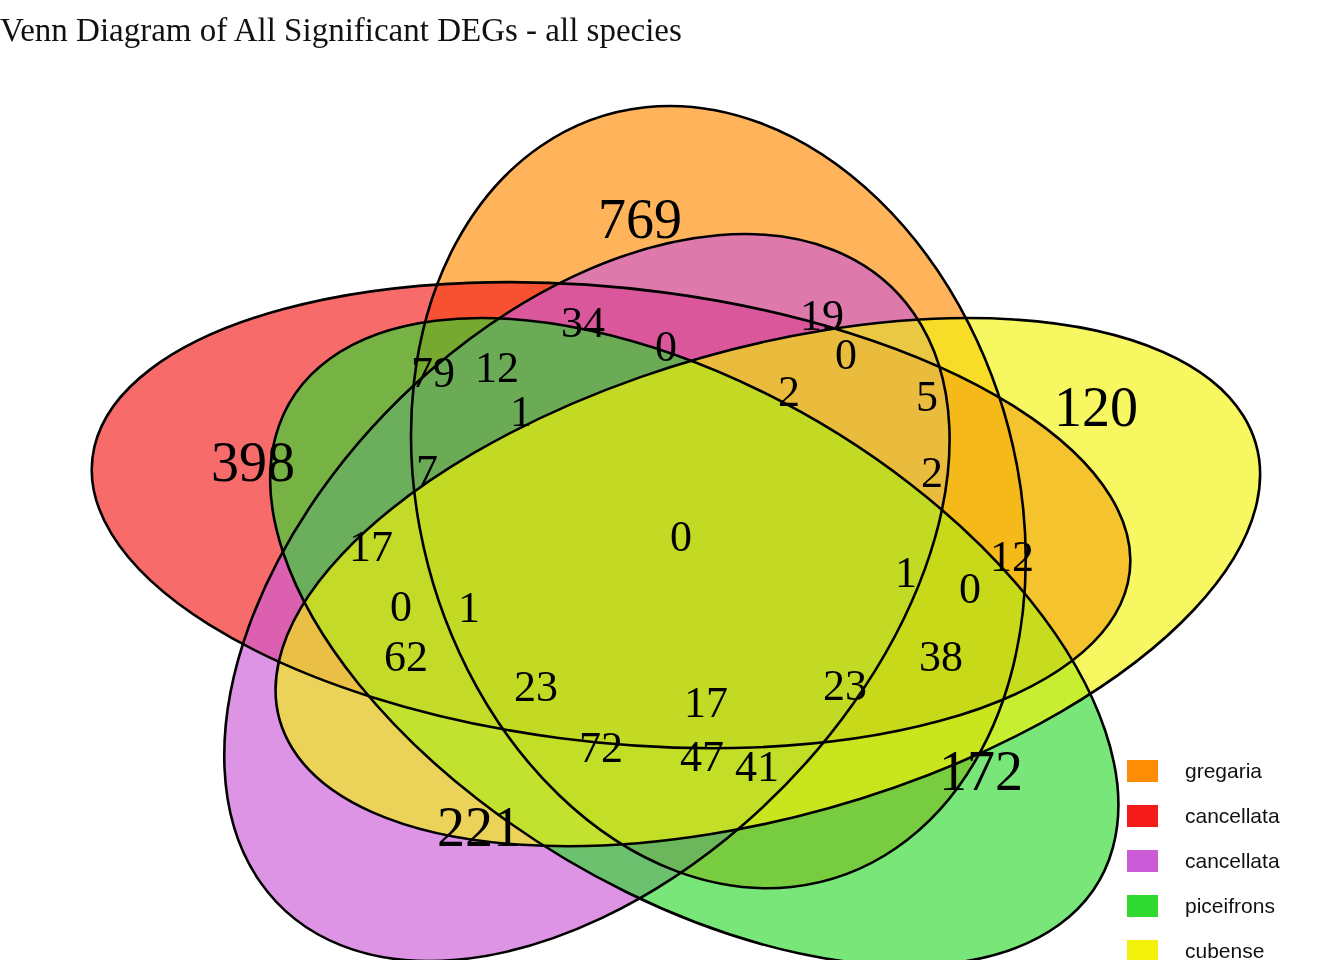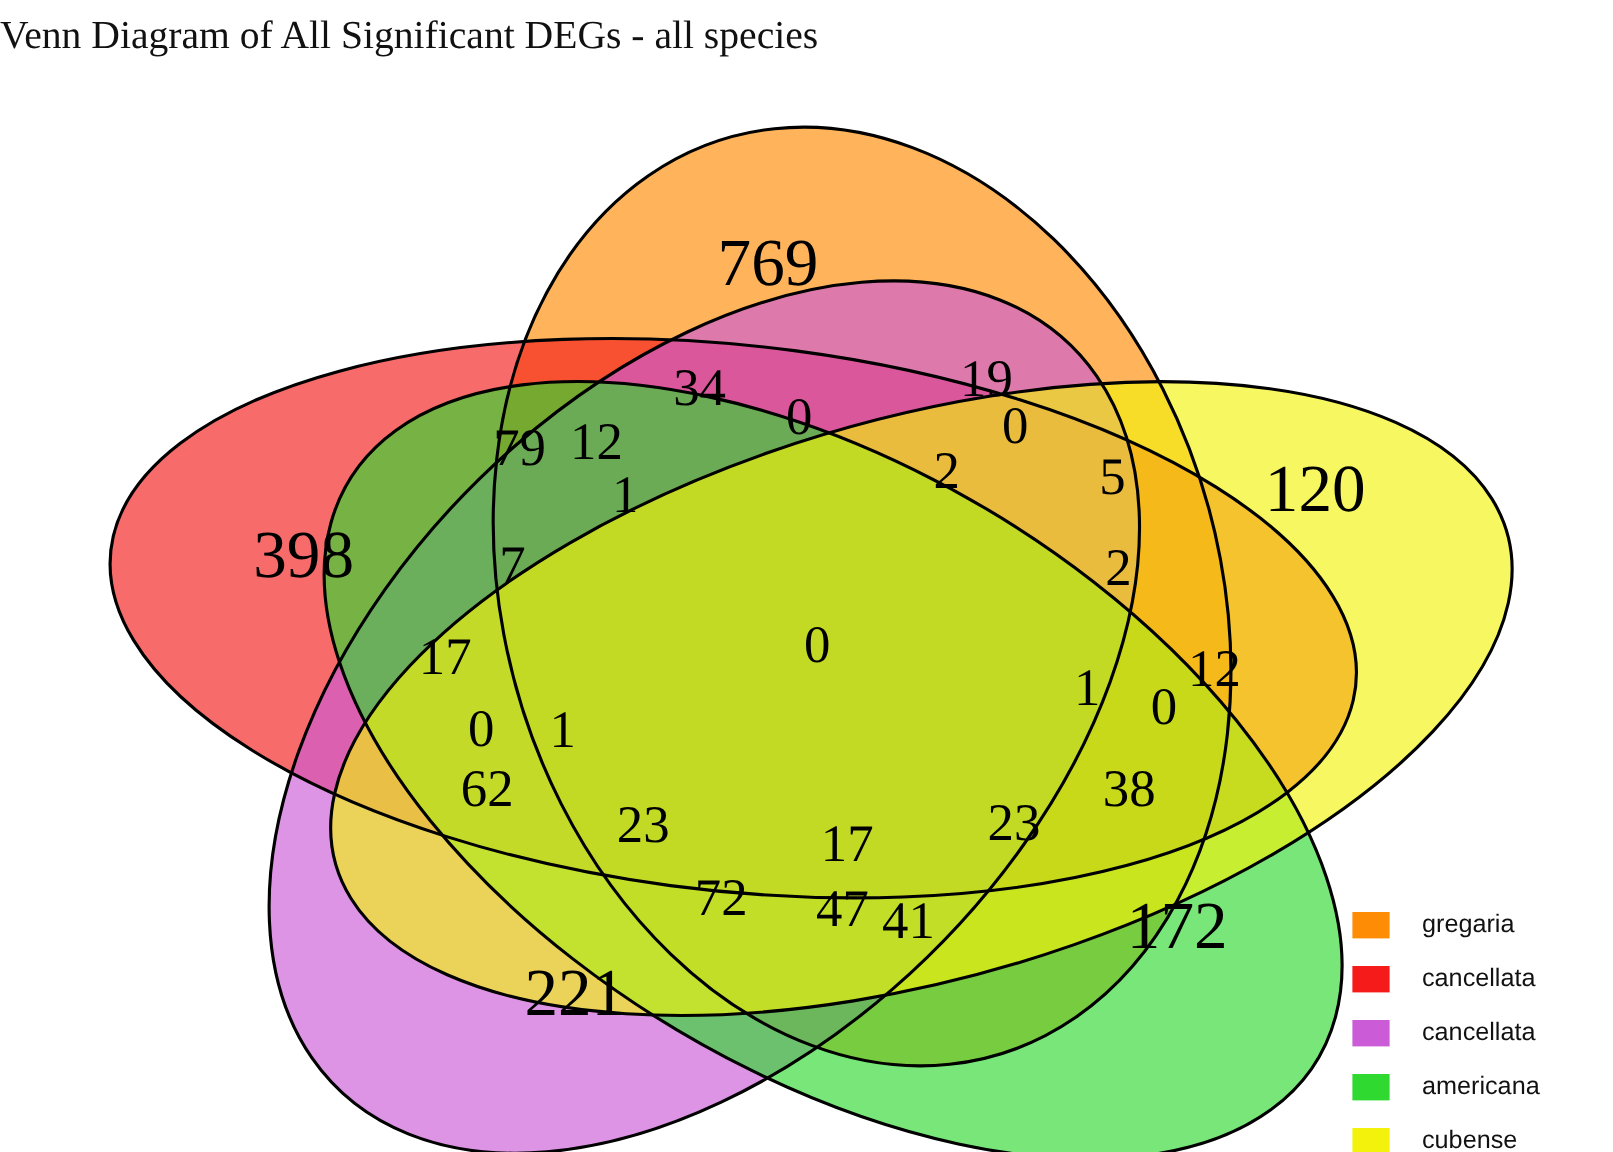--- a/index.html
+++ b/index.html
@@ -133,19 +133,19 @@
     <div class="legend-row">
       <span class="swatch" style="background: rgb(245, 27, 27);"></span>
       <span class="legend-label">cancellata</span>
     </div>
     <div class="legend-row">
       <span class="swatch" style="background: rgb(203, 91, 214);"></span>
       <span class="legend-label">cancellata</span>
     </div>
     <div class="legend-row">
       <span class="swatch" style="background: rgb(47, 217, 47);"></span>
-      <span class="legend-label">americana</span>
+      <span class="legend-label">piceifrons</span>
     </div>
     <div class="legend-row">
       <span class="swatch" style="background: rgb(242, 242, 12);"></span>
       <span class="legend-label">cubense</span>
     </div>
   </div>
 
 </body></html>

